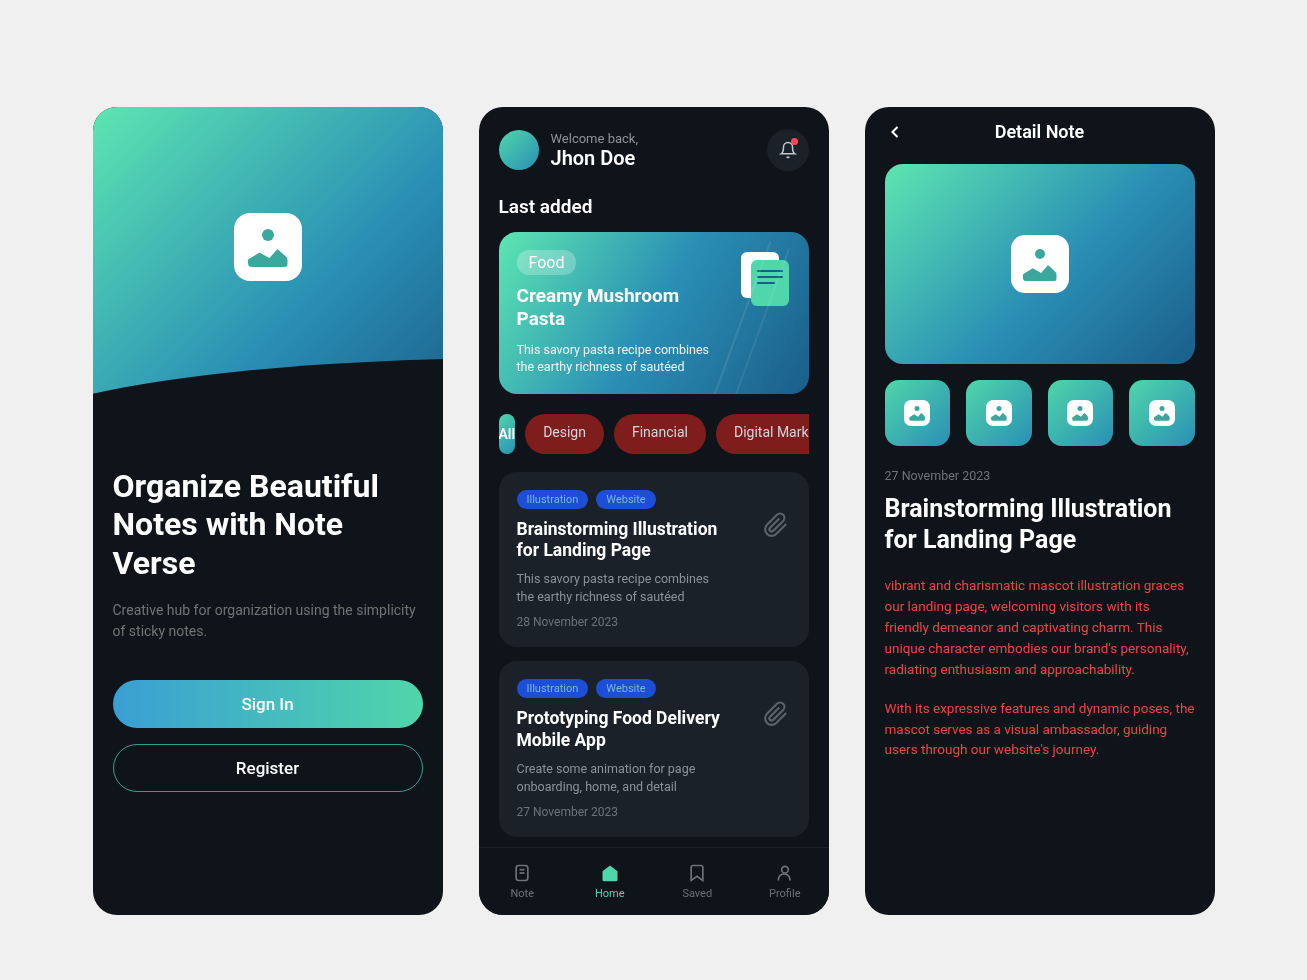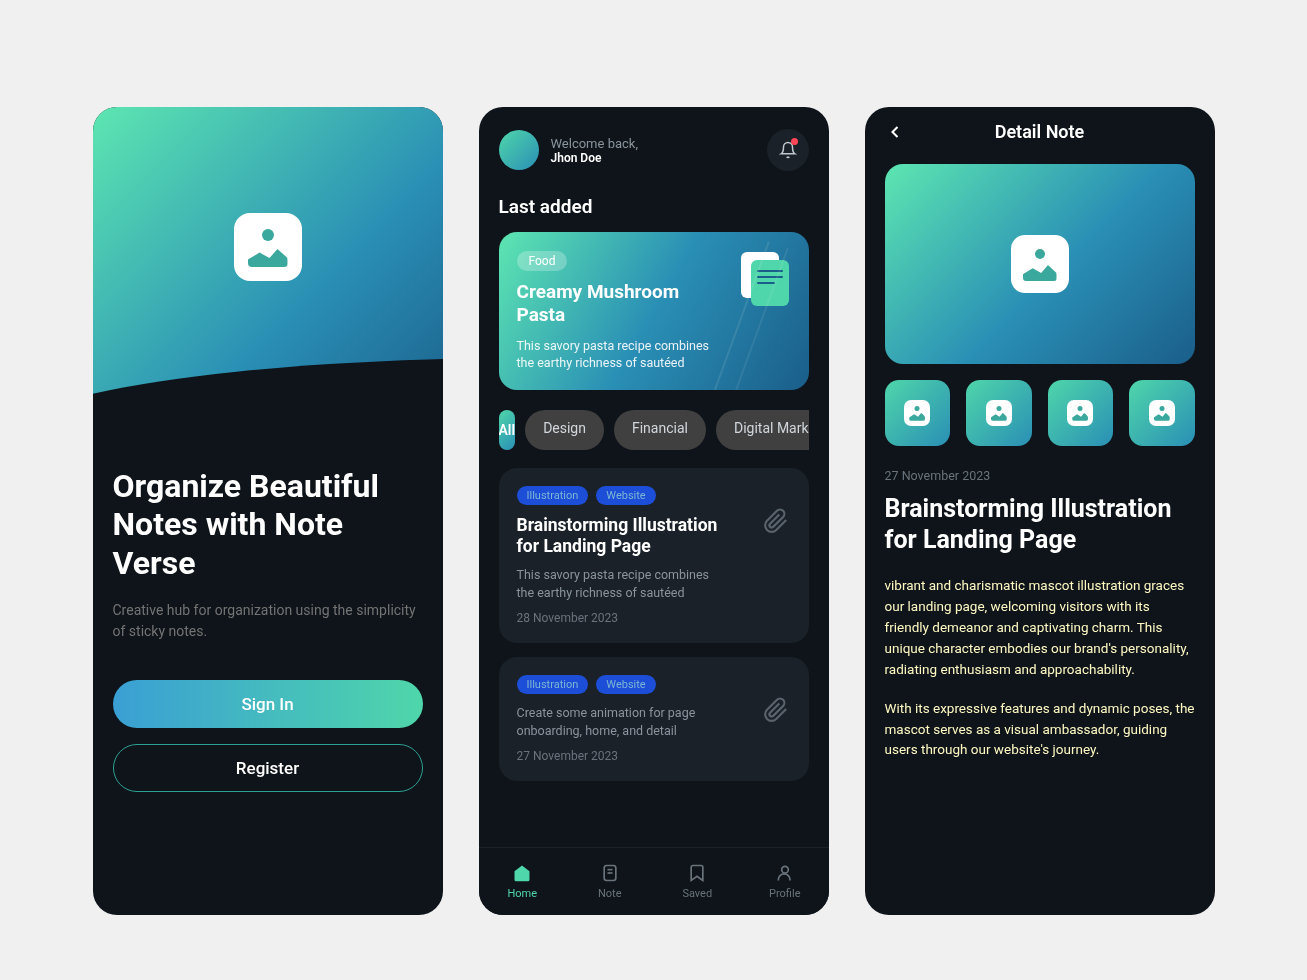--- a/index.html
+++ b/index.html
@@ -66,41 +66,41 @@
 .onboard-sub { font-size: 14px; color: #737373; line-height: 1.5; margin-bottom: 38px; }
 .btn { width: 100%; height: 48px; border-radius: 24px; display: flex; align-items: center; justify-content: center; font-size: 17px; font-weight: 500; margin-bottom: 16px; }
 .btn-primary { background: linear-gradient(90deg, #3a9fd4, #4fd6aa); color: #fff; }
 .btn-outline { background: transparent; border: 1.5px solid #2da191; color: #fff; }
 
 
 .home-pad { padding: 22px 20px 0; }
 .home-header { display: flex; align-items: center; gap: 12px; margin-bottom: 24px; }
 .avatar { width: 40px; height: 40px; border-radius: 50%; background: linear-gradient(135deg, #4fd6aa, #2a8fb5); }
 .welcome-small { font-size: 13px; color: #8a939c; }
-.welcome-name { font-size: 12px; font-weight: 600; color: #fff; }
+.welcome-name { font-size: 20px; font-weight: 600; color: #fff; }
 .bell-wrap { margin-left: auto; width: 42px; height: 42px; border-radius: 50%; background: #1a2128; display: flex; align-items: center; justify-content: center; position: relative; }
 .bell-wrap::after { content: ""; position: absolute; top: 9px; right: 11px; width: 7px; height: 7px; background: #ff4757; border-radius: 50%; }
 .section-title { font-size: 19px; font-weight: 600; margin-bottom: 14px; }
 .featured-card {
   background: linear-gradient(120deg, #5de6b1 0%, #2a8fb5 50%, #1a5e8a 100%);
   border-radius: 18px; padding: 18px; position: relative;
   margin-bottom: 20px; overflow: hidden;
 }
 .featured-card::after { content: ""; position: absolute; top: 0; right: 30%; width: 2px; height: 200%; background: rgba(255,255,255,0.1); transform: rotate(20deg); box-shadow: 20px 0 rgba(255,255,255,0.08); }
-.tag { display: inline-block; background: rgba(255,255,255,0.25); color: #fff; font-size: 12px; padding: 3px 12px; border-radius: 12px; margin-bottom: 10px; }
+.tag { display: inline-block; background: rgba(255,255,255,0.25); color: #fff; font-size: 16px; padding: 3px 12px; border-radius: 12px; margin-bottom: 10px; }
 .featured-title { font-size: 19px; font-weight: 700; line-height: 1.2; margin-bottom: 10px; max-width: 180px; }
 .featured-desc { font-size: 12.5px; line-height: 1.4; opacity: 0.9; max-width: 200px; }
 .doc-icon { position: absolute; top: 20px; right: 20px; width: 48px; height: 56px; }
 .doc-icon-back { position: absolute; width: 38px; height: 46px; background: #fff; border-radius: 6px; top: 0; left: 0; }
 .doc-icon-front { position: absolute; width: 38px; height: 46px; background: #4fd6aa; border-radius: 6px; top: 8px; left: 10px; }
 .doc-lines { position: absolute; top: 18px; left: 16px; width: 26px; }
 .doc-lines span { display: block; height: 2px; background: #1a5e8a; margin-bottom: 4px; border-radius: 1px; }
 .doc-lines span:nth-child(3) { width: 70%; }
 .chips { display: flex; gap: 10px; margin-bottom: 18px; overflow: hidden; }
-.chip { padding: 10px 18px; border-radius: 20px; background: #404040; font-size: 14px; color: #d0d6dc; white-space: nowrap; }
+.chip { padding: 10px 18px; border-radius: 20px; background: #7f1d1d; font-size: 14px; color: #d0d6dc; white-space: nowrap; }
 .chip-active { width: 40px; height: 40px; padding: 0; display: flex; align-items: center; justify-content: center; background: linear-gradient(135deg, #4fd6aa, #2a8fb5); color: #fff; font-weight: 600; }
 .note-card { background: #1a2128; border-radius: 18px; padding: 18px; margin-bottom: 14px; position: relative; }
 .note-tags { display: flex; gap: 8px; margin-bottom: 10px; }
 .mini-tag { font-size: 11px; padding: 3px 10px; border-radius: 10px; background: #1d4ed8; color: #7bb5d4; }
 .note-title { font-size: 17.5px; font-weight: 700; line-height: 1.25; margin-bottom: 8px; max-width: 220px; }
 .note-desc { font-size: 12.5px; color: #8a939c; line-height: 1.4; margin-bottom: 10px; max-width: 210px; }
 .note-date { font-size: 12px; color: #6a737c; }
 .clip-icon { position: absolute; top: 40px; right: 20px; }
 .navbar { position: absolute; bottom: 0; left: 0; right: 0; height: 68px; background: #0e1419; border-top: 1px solid #1a2128; display: flex; }
 .nav-item { flex: 1; display: flex; flex-direction: column; align-items: center; justify-content: center; gap: 4px; font-size: 11px; color: #6a737c; }
@@ -108,21 +108,21 @@
 
 
 .detail-pad { padding: 14px 20px 0; }
 .detail-header { display: flex; align-items: center; margin-bottom: 22px; }
 .detail-header-title { flex: 1; text-align: center; font-size: 18px; font-weight: 600; padding-right: 20px; }
 .detail-hero { height: 200px; background: linear-gradient(135deg, #5de6b1 0%, #2a8fb5 55%, #1a5e8a 100%); border-radius: 18px; display: flex; align-items: center; justify-content: center; margin-bottom: 16px; }
 .thumb-row { display: flex; gap: 16px; margin-bottom: 22px; }
 .thumb { flex: 1; aspect-ratio: 1; background: linear-gradient(135deg, #4fd6aa, #2a8fb5); border-radius: 14px; display: flex; align-items: center; justify-content: center; }
 .detail-date { font-size: 12.5px; color: #6a737c; margin-bottom: 10px; }
 .detail-title { font-size: 25px; font-weight: 700; line-height: 1.25; margin-bottom: 20px; }
-.detail-body { font-size: 13.5px; color: #fef9c3; line-height: 1.55; margin-bottom: 18px; }
+.detail-body { font-size: 13.5px; color: #ef4444; line-height: 1.55; margin-bottom: 18px; }
 
 .mini-logo-icon {
   width: 26px; height: 26px; background: #fff; border-radius: 7px; position: relative;
 }
 .mini-logo-icon::before {
   content: ""; position: absolute; width: 5px; height: 5px; background: #3aa89d; border-radius: 50%;
   top: 6px; left: 50%; transform: translateX(-50%);
 }
 .mini-logo-icon::after {
   content: ""; position: absolute; bottom: 5px; left: 5px; right: 5px; height: 8px;
@@ -207,43 +207,44 @@
         <svg class="clip-icon" width="26" height="26" viewBox="0 0 24 24" fill="none" stroke="#5a636c" stroke-width="2">
             <path d="M21.4 11.05l-9.19 9.19a6 6 0 0 1-8.49-8.49l9.19-9.19a4 4 0 0 1 5.66 5.66l-9.2 9.19a2 2 0 0 1-2.83-2.83l8.49-8.48"></path>
           </svg>
       </div>
 
       <div class="note-card">
         <div class="note-tags">
           <span class="mini-tag">Illustration</span>
           <span class="mini-tag">Website</span>
         </div>
+        <div class="note-title">Prototyping Food Delivery Mobile App</div>
         <div class="note-desc">Create some animation for page onboarding, home, and detail</div>
         <div class="note-date">27 November 2023</div>
         <svg class="clip-icon" width="26" height="26" viewBox="0 0 24 24" fill="none" stroke="#5a636c" stroke-width="2">
             <path d="M21.4 11.05l-9.19 9.19a6 6 0 0 1-8.49-8.49l9.19-9.19a4 4 0 0 1 5.66 5.66l-9.2 9.19a2 2 0 0 1-2.83-2.83l8.49-8.48"></path>
           </svg>
       </div>
     </div>
 
     <div class="navbar">
-      <div class="nav-item active">
-        <svg width="20" height="20" viewBox="0 0 24 24" fill="#4fd6aa">
-            <path d="M3 10l9-7 9 7v10a2 2 0 0 1-2 2H5a2 2 0 0 1-2-2V10z"></path>
-          </svg>
-        <span>Home</span>
-      </div>
       <div class="nav-item">
         <svg width="20" height="20" viewBox="0 0 24 24" fill="none" stroke="#6a737c" stroke-width="2">
             <rect x="5" y="3" width="14" height="18" rx="3"></rect>
             <line x1="9" y1="8" x2="15" y2="8"></line>
             <line x1="9" y1="12" x2="15" y2="12"></line>
           </svg>
         <span>Note</span>
       </div>
+      <div class="nav-item active">
+        <svg width="20" height="20" viewBox="0 0 24 24" fill="#4fd6aa">
+            <path d="M3 10l9-7 9 7v10a2 2 0 0 1-2 2H5a2 2 0 0 1-2-2V10z"></path>
+          </svg>
+        <span>Home</span>
+      </div>
       <div class="nav-item">
         <svg width="20" height="20" viewBox="0 0 24 24" fill="none" stroke="#6a737c" stroke-width="2">
             <path d="M19 21l-7-5-7 5V5a2 2 0 0 1 2-2h10a2 2 0 0 1 2 2z"></path>
           </svg>
         <span>Saved</span>
       </div>
       <div class="nav-item">
         <svg width="20" height="20" viewBox="0 0 24 24" fill="none" stroke="#6a737c" stroke-width="2">
             <circle cx="12" cy="8" r="4"></circle>
             <path d="M4 21v-1a7 7 0 0 1 14 0v1"></path>

